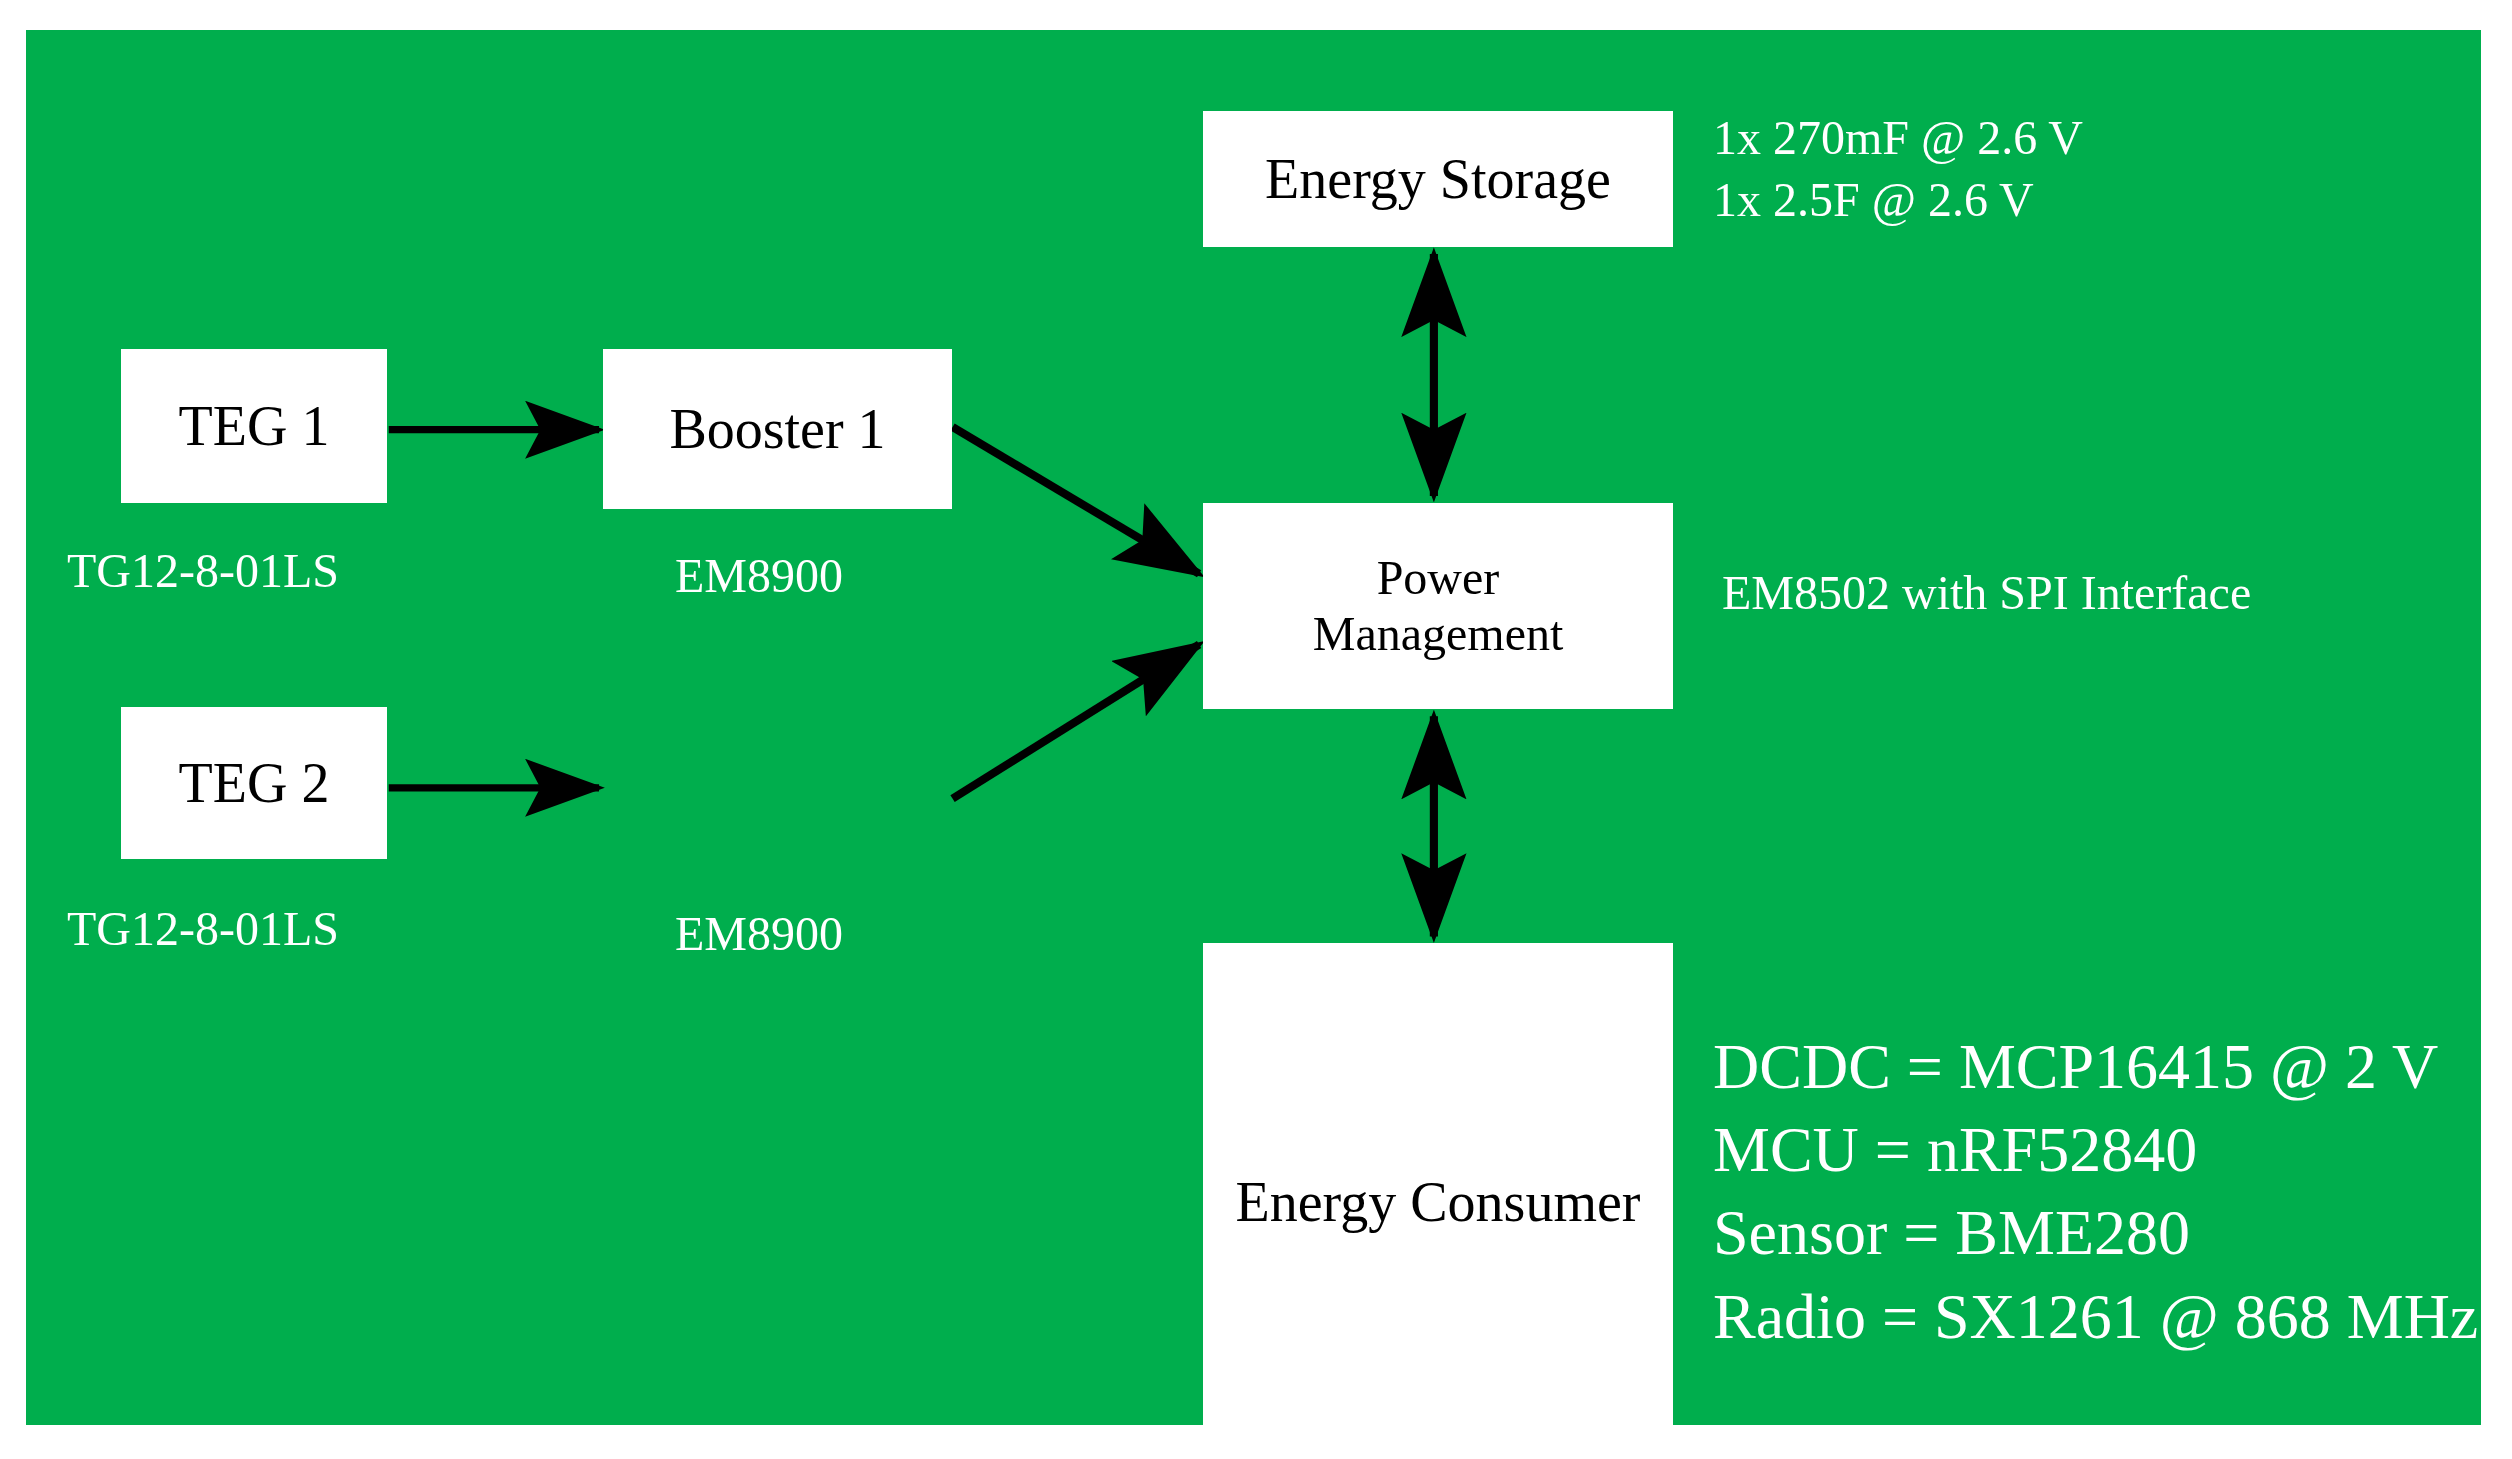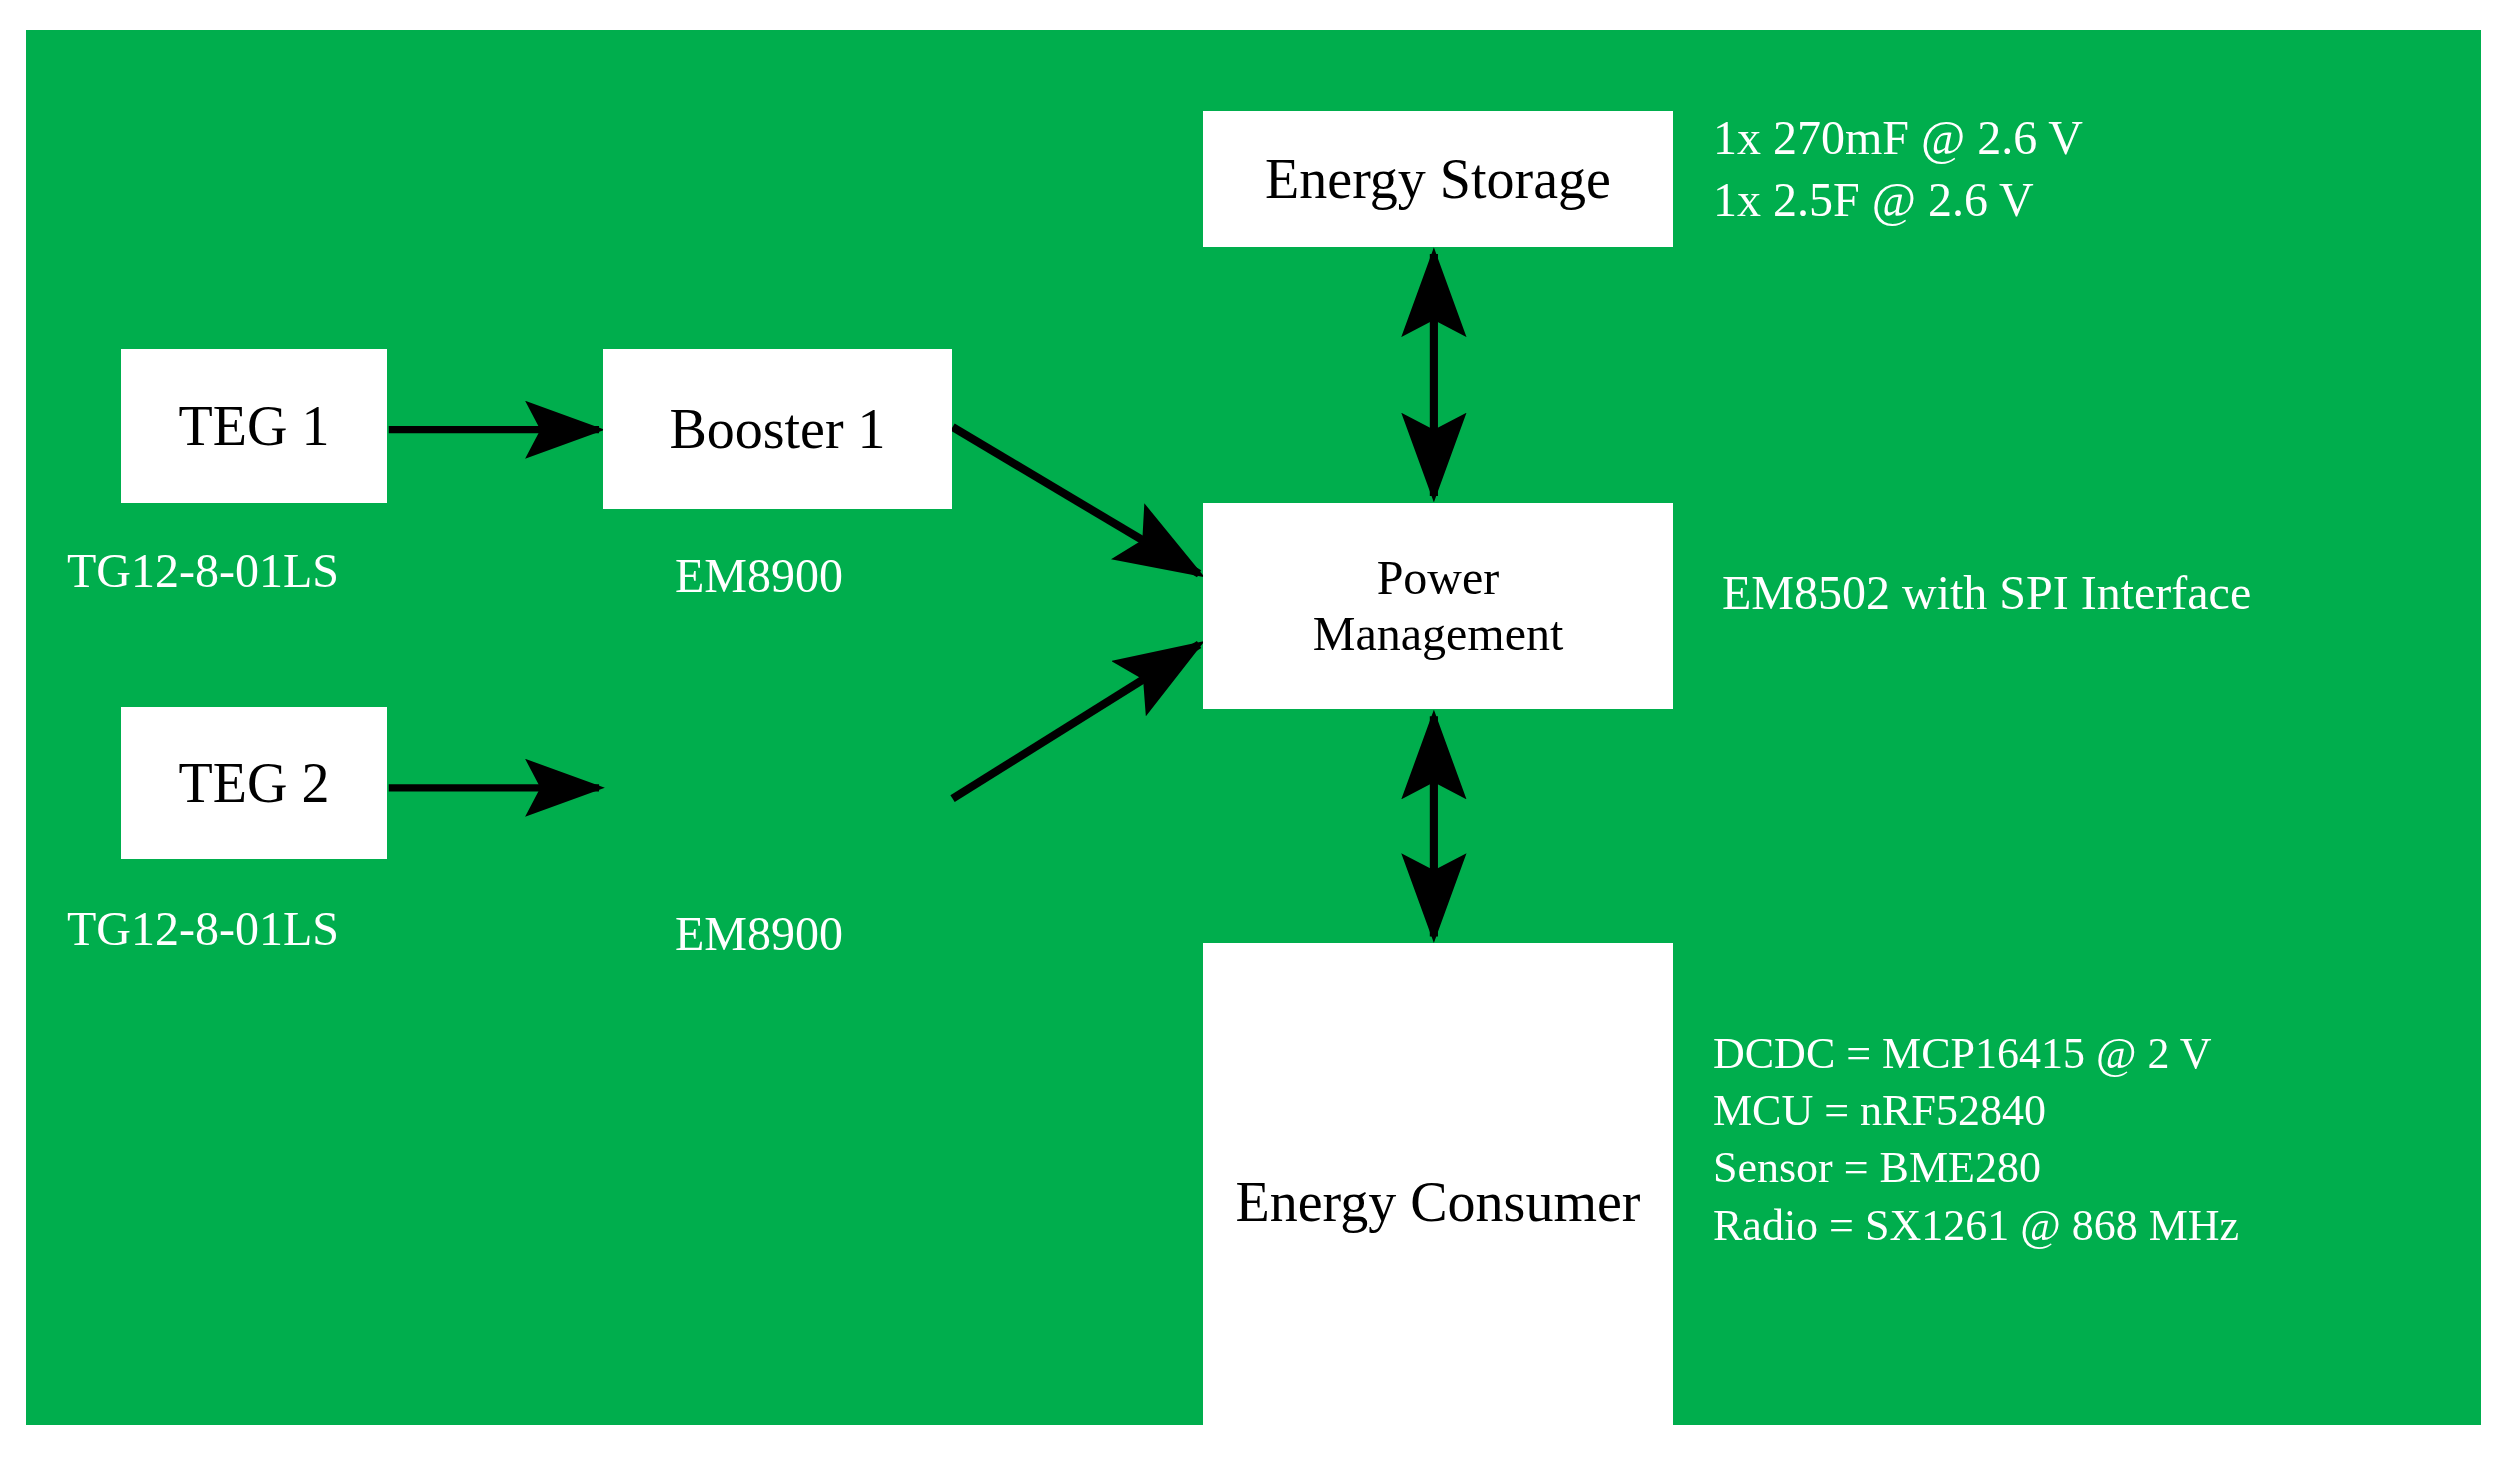--- a/index.html
+++ b/index.html
@@ -71,21 +71,21 @@
 
   
   #sub-teg1       { left: 41px;   top: 512px;  font-size: 48px; }
   #sub-teg2       { left: 41px;   top: 870px;  font-size: 48px; }
   #sub-booster1   { left: 649px;  top: 517px;  font-size: 48px; }
   #sub-booster2   { left: 649px;  top: 875px;  font-size: 48px; }
 
   
   #ann-storage    { left: 1687px; top: 77px;   font-size: 48px; }
   #ann-power      { left: 1687px; top: 532px;  font-size: 48px; margin-left: 9px; }
-  #ann-consumer   { left: 1687px; top: 995px; font-size: 44px; }
+  #ann-consumer   { left: 1687px; top: 995px; font-size: 64px; }
 </style>
 </head>
 <body>
 
 <div id="page">
   <div id="canvas">
 
     <svg class="edges" viewBox="0 0 2708 1539">
       <defs>
         <marker id="arrowhead" markerWidth="11" markerHeight="8" refX="10.2" refY="4" orient="auto" markerUnits="strokeWidth">

